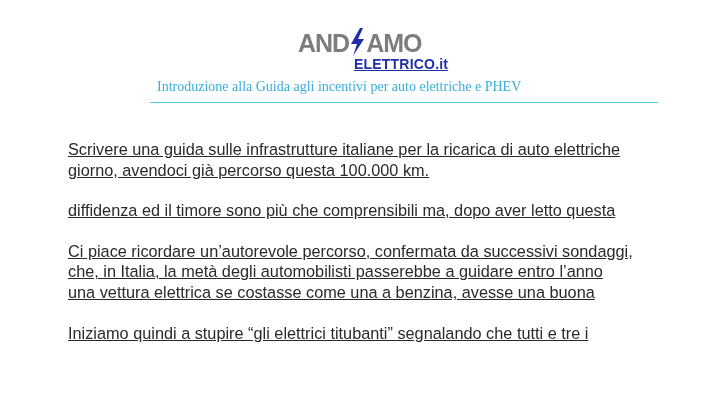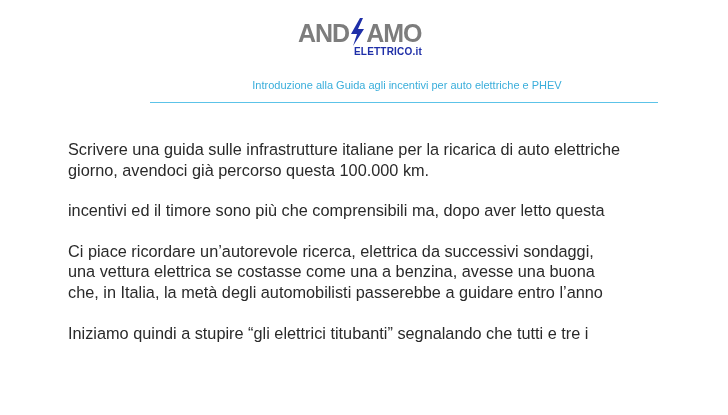--- a/index.html
+++ b/index.html
@@ -3,50 +3,50 @@
   <meta charset="utf-8">
   <style>
     html, body { margin: 0; padding: 0; }
     body {
       width: 728px; height: 415px; overflow: hidden;
       background: #ffffff;
       position: relative;
       font-family: "DejaVu Sans", sans-serif;
     }
     .logo {
-      position: absolute; left: 298px; top: 18px; width: 140px; height: 42px;
+      position: absolute; left: 298px; top: 28px; width: 140px; height: 42px;
     }
     .logo-main {
       position: absolute; left: 0; top: 0;
       font-family: "Liberation Sans", sans-serif;
       font-weight: bold; font-size: 25px; letter-spacing: -1px;
       color: #7d7d7d; line-height: 30px; white-space: nowrap;
     }
     .logo-main .bolt { display: inline-block; width: 17px; height: 28px; vertical-align: -4px; }
     .logo-sub {
       position: absolute; left: 56px; top: 28px;
       font-family: "Liberation Sans", sans-serif;
-      font-weight: bold; font-size: 10px; color: #1f2fa8;
-      letter-spacing: 0.2px; white-space: nowrap;
+      font-weight: bold; font-size: 14px; color: #1f2fa8;
+      letter-spacing: 0.2px; white-space: nowrap; text-decoration: underline;
     }
     .subtitle {
       position: absolute; left: 157px; top: 79px; width: 500px;
-      font-family: Liberation Sans, sans-serif;
-      font-size: 11px; color: #3aaedb; white-space: nowrap; text-align: center;
+      font-family: Liberation Serif, serif;
+      font-size: 14px; color: #3aaedb; white-space: nowrap;
     }
     .rule {
       position: absolute; left: 150px; top: 102px; width: 508px; height: 1px;
       background: #5cc3e8;
     }
     .body-text {
       position: absolute; left: 68px; top: 139px; width: 640px;
       font-family: "Liberation Sans", sans-serif;
       font-size: 16.3px; line-height: 20.6px; color: #2a2a2a;
     }
-    .body-text p { margin: 0 0 20px 0; white-space: nowrap; }
+    .body-text p { margin: 0 0 20px 0; white-space: nowrap; text-decoration: underline; }
     .line { display: block; }
   </style>
 </head>
 <body>
 
 <div class="logo">
   <div class="logo-main">
     <span>AND</span><svg class="bolt" viewBox="0 0 17 28">
         <polygon points="11,0 2,16 8,16 4,28 15,11 9,11 14,0" fill="#1f2fa8"></polygon>
       </svg><span>AMO</span>
@@ -56,23 +56,23 @@
 
 <div class="subtitle">Introduzione alla Guida agli incentivi per auto elettriche e PHEV</div>
 <div class="rule"></div>
 
 <div class="body-text">
   <p>
     <span class="line">Scrivere una guida sulle infrastrutture italiane per la ricarica di auto elettriche</span>
     <span class="line">giorno, avendoci già percorso questa 100.000 km.</span>
   </p>
   <p>
-    <span class="line">incentivi ed il timore sono più che comprensibili ma, dopo aver letto questa</span>
+    <span class="line">diffidenza ed il timore sono più che comprensibili ma, dopo aver letto questa</span>
   </p>
   <p>
-    <span class="line">Ci piace ricordare un’autorevole ricerca, elettrica da successivi sondaggi,</span>
+    <span class="line">Ci piace ricordare un’autorevole percorso, confermata da successivi sondaggi,</span>
+    <span class="line">che, in Italia, la metà degli automobilisti passerebbe a guidare entro l’anno</span>
     <span class="line">una vettura elettrica se costasse come una a benzina, avesse una buona</span>
-    <span class="line">che, in Italia, la metà degli automobilisti passerebbe a guidare entro l’anno</span>
   </p>
   <p>
     <span class="line">Iniziamo quindi a stupire “gli elettrici titubanti” segnalando che tutti e tre i</span>
   </p>
 </div>
 
 </body></html>

